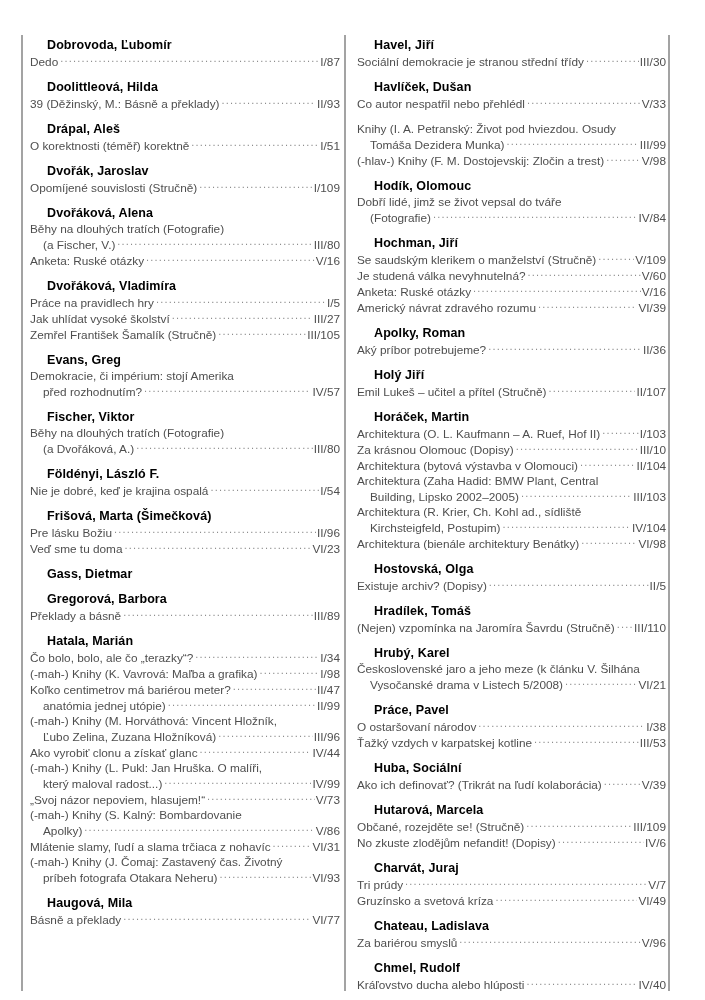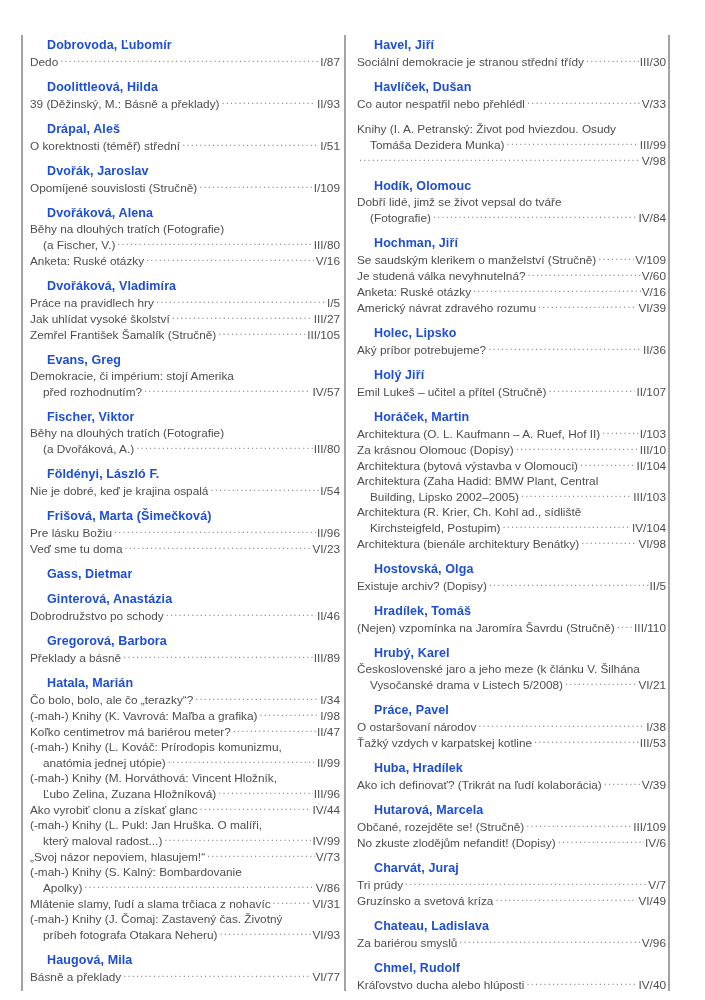--- a/index.html
+++ b/index.html
@@ -38,21 +38,21 @@
   .col.col-left  { margin-right: 17px; }
   .col.col-right { width: 309px; }
 
   .section {
     margin-bottom: 10px;
   }
   .author {
     font-weight: bold;
     font-size: 12.5px;
     line-height: 15px;
-    color: #1d4ed8;
+    color: #000000;
     padding-left: 17px;
     margin-bottom: 1px;
     letter-spacing: 0.1px;
   }
   .line {
     display: flex;
     align-items: baseline;
     font-size: 11.8px;
     line-height: 15px;
     color: #4e4e4e;
@@ -108,21 +108,21 @@
         <div class="author">Doolittleová, Hilda</div>
         <div class="line">
           <span class="t">39 (Děžinský, M.: Básně a překlady)</span>
           <span class="dots"></span>
           <span class="ref">II/93</span>
         </div>
       </div>
       <div class="section">
         <div class="author">Drápal, Aleš</div>
         <div class="line">
-          <span class="t">O korektnosti (téměř) střední</span>
+          <span class="t">O korektnosti (téměř) korektně</span>
           <span class="dots"></span>
           <span class="ref">I/51</span>
         </div>
       </div>
       <div class="section">
         <div class="author">Dvořák, Jaroslav</div>
         <div class="line">
           <span class="t">Opomíjené souvislosti (Stručně)</span>
           <span class="dots"></span>
           <span class="ref">I/109</span>
@@ -202,28 +202,20 @@
         <div class="line">
           <span class="t">Veď sme tu doma</span>
           <span class="dots"></span>
           <span class="ref">VI/23</span>
         </div>
       </div>
       <div class="section">
         <div class="author">Gass, Dietmar</div>
       </div>
       <div class="section">
-        <div class="author">Ginterová, Anastázia</div>
-        <div class="line">
-          <span class="t">Dobrodružstvo po schody</span>
-          <span class="dots"></span>
-          <span class="ref">II/46</span>
-        </div>
-      </div>
-      <div class="section">
         <div class="author">Gregorová, Barbora</div>
         <div class="line">
           <span class="t">Překlady a básně</span>
           <span class="dots"></span>
           <span class="ref">III/89</span>
         </div>
       </div>
       <div class="section">
         <div class="author">Hatala, Marián</div>
         <div class="line">
@@ -233,23 +225,20 @@
         </div>
         <div class="line">
           <span class="t">(-mah-) Knihy (K. Vavrová: Maľba a grafika)</span>
           <span class="dots"></span>
           <span class="ref">I/98</span>
         </div>
         <div class="line">
           <span class="t">Koľko centimetrov má bariérou meter?</span>
           <span class="dots"></span>
           <span class="ref">II/47</span>
-        </div>
-        <div class="line">
-          <span class="t">(-mah-) Knihy (L. Kováč: Prírodopis komunizmu,</span>
         </div>
         <div class="line cont">
           <span class="t">anatómia jednej utópie)</span>
           <span class="dots"></span>
           <span class="ref">II/99</span>
         </div>
         <div class="line">
           <span class="t">(-mah-) Knihy (M. Horváthová: Vincent Hložník,</span>
         </div>
         <div class="line cont">
@@ -326,20 +315,21 @@
       <div class="section">
         <div class="line">
           <span class="t">Knihy (I. A. Petranský: Život pod hviezdou. Osudy</span>
         </div>
         <div class="line cont">
           <span class="t">Tomáša Dezidera Munka)</span>
           <span class="dots"></span>
           <span class="ref">III/99</span>
         </div>
         <div class="line">
+          <span class="t">(-hlav-) Knihy (F. M. Dostojevskij: Zločin a trest)</span>
           <span class="dots"></span>
           <span class="ref">V/98</span>
         </div>
       </div>
       <div class="section">
         <div class="author">Hodík, Olomouc</div>
         <div class="line">
           <span class="t">Dobří lidé, jimž se život vepsal do tváře</span>
         </div>
         <div class="line cont">
@@ -365,21 +355,21 @@
           <span class="dots"></span>
           <span class="ref">V/16</span>
         </div>
         <div class="line">
           <span class="t">Americký návrat zdravého rozumu</span>
           <span class="dots"></span>
           <span class="ref">VI/39</span>
         </div>
       </div>
       <div class="section">
-        <div class="author">Holec, Lipsko</div>
+        <div class="author">Apolky, Roman</div>
         <div class="line">
           <span class="t">Aký príbor potrebujeme?</span>
           <span class="dots"></span>
           <span class="ref">II/36</span>
         </div>
       </div>
       <div class="section">
         <div class="author">Holý Jiří</div>
         <div class="line">
           <span class="t">Emil Lukeš – učitel a přítel (Stručně)</span>
@@ -460,21 +450,21 @@
           <span class="dots"></span>
           <span class="ref">I/38</span>
         </div>
         <div class="line">
           <span class="t">Ťažký vzdych v karpatskej kotline</span>
           <span class="dots"></span>
           <span class="ref">III/53</span>
         </div>
       </div>
       <div class="section">
-        <div class="author">Huba, Hradílek</div>
+        <div class="author">Huba, Sociální</div>
         <div class="line">
           <span class="t">Ako ich definovať? (Trikrát na ľudí kolaborácia)</span>
           <span class="dots"></span>
           <span class="ref">V/39</span>
         </div>
       </div>
       <div class="section">
         <div class="author">Hutarová, Marcela</div>
         <div class="line">
           <span class="t">Občané, rozejděte se! (Stručně)</span>

